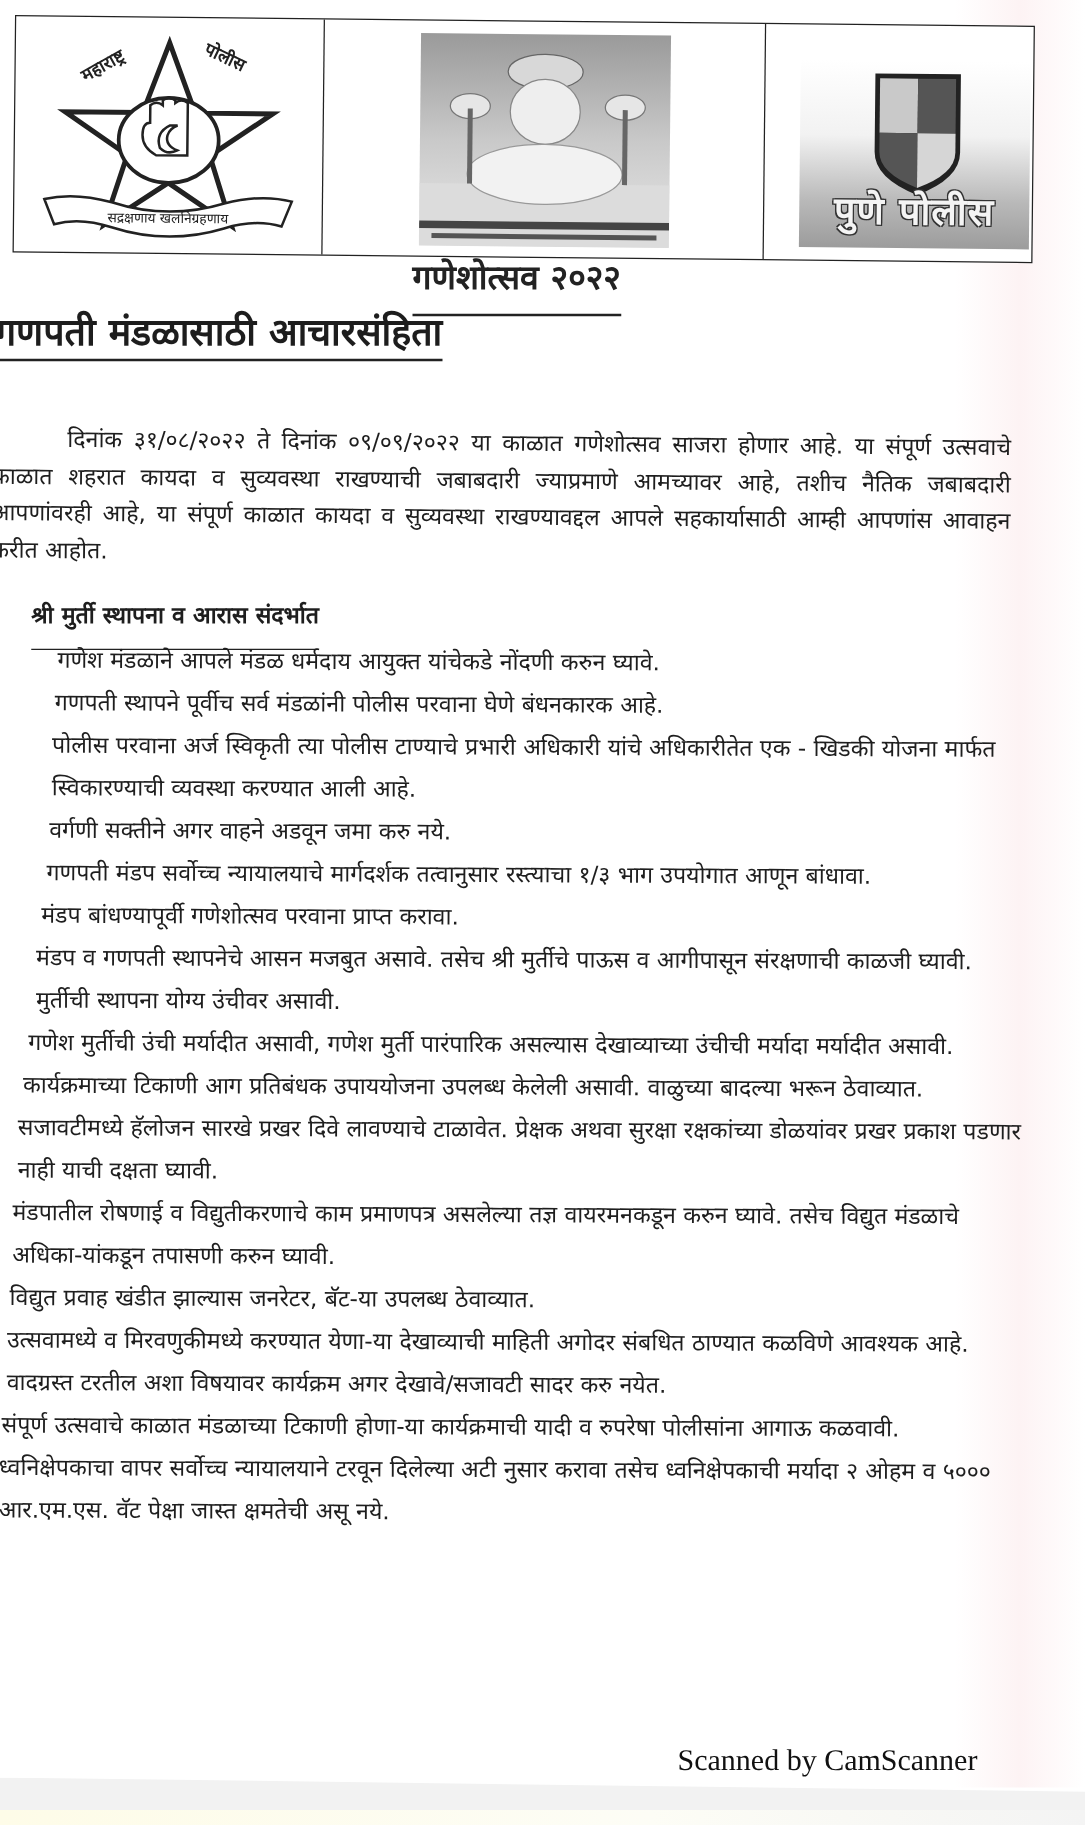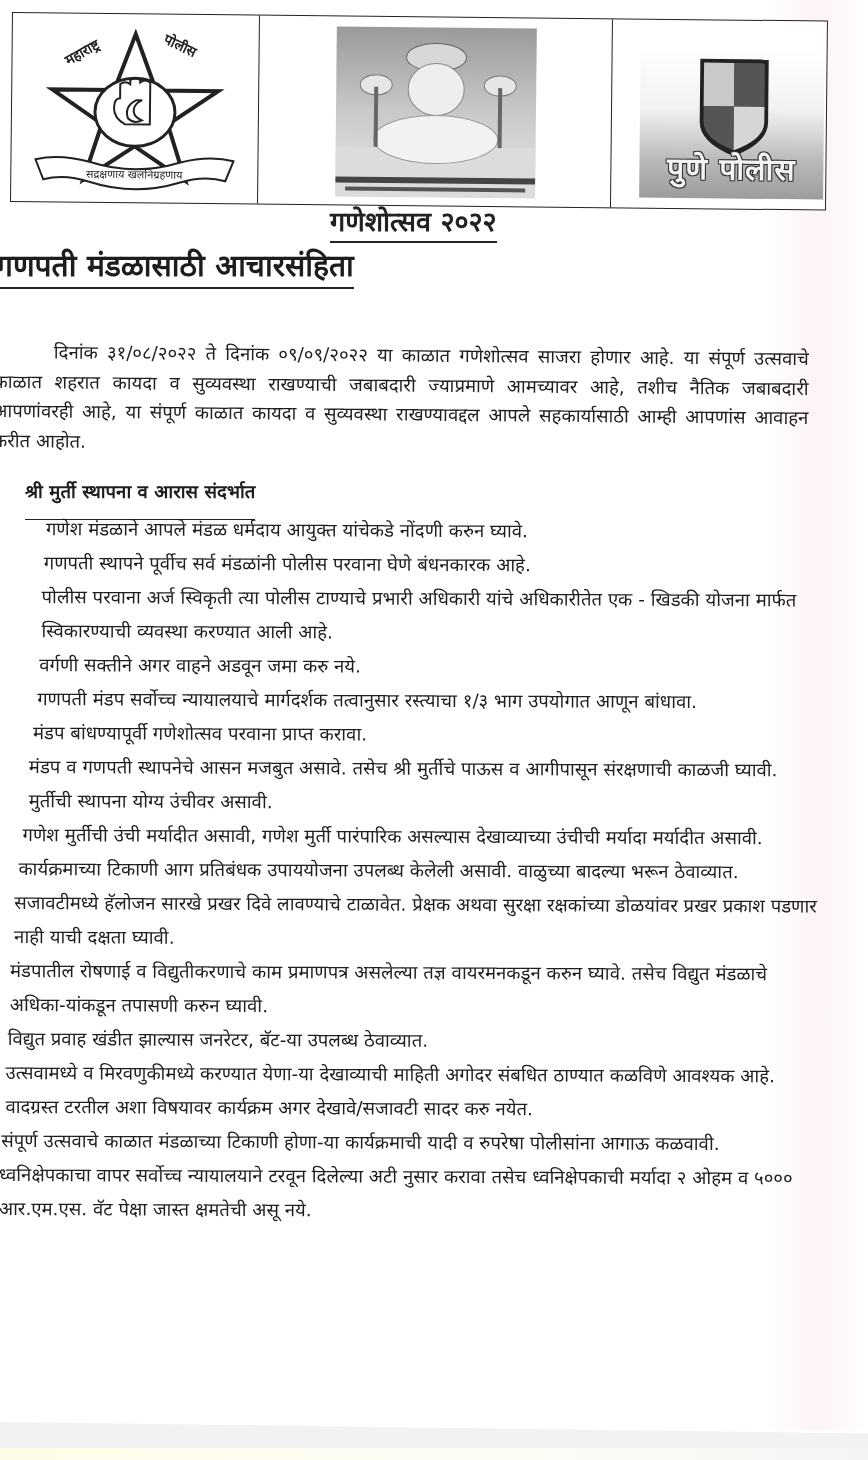--- a/index.html
+++ b/index.html
@@ -35,21 +35,21 @@
   }
   .pune-text {
     position: absolute; left: 0; right: 0; bottom: 10px; text-align: center;
     font-size: 30px; font-weight: bold; color: #f4f4f4;
     text-shadow: 1px 1px 0 #333, -1px -1px 0 #333, 1px -1px 0 #333, -1px 1px 0 #333;
     letter-spacing: 1px;
   }
   .doc-title {
     position: absolute; left: 330px; top: 202px;
     font-size: 27px; font-weight: bold; color: #222;
-    border-bottom: 2px solid #222; padding-bottom: 2px; white-space: nowrap;
+    border-bottom: 2px solid #222; padding-bottom: 12px; white-space: nowrap;
   }
   .doc-subtitle {
     position: absolute; left: -4px; top: 244px;
     font-size: 30px; font-weight: bold; color: #1d1d1d;
     border-bottom: 2px solid #222; padding-bottom: 2px; white-space: nowrap;
   }
   .intro {
     position: absolute; left: -6px; top: 318px; width: 815px;
     font-size: 18.5px; line-height: 29.5px; color: #1e1e1e;
     text-indent: 60px; text-align: justify;
@@ -162,16 +162,17 @@
     <p class="rule rule-8">गणेश मुर्तीची उंची मर्यादीत असावी, गणेश मुर्ती पारंपारिक असल्यास देखाव्याच्या उंचीची मर्यादा मर्यादीत असावी.</p>
     <p class="rule rule-9">कार्यक्रमाच्या टिकाणी आग प्रतिबंधक उपाययोजना उपलब्ध केलेली असावी. वाळुच्या बादल्या भरून ठेवाव्यात.</p>
     <p class="rule rule-10">सजावटीमध्ये हॅलोजन सारखे प्रखर दिवे लावण्याचे टाळावेत. प्रेक्षक अथवा सुरक्षा रक्षकांच्या डोळयांवर प्रखर प्रकाश पडणार नाही याची दक्षता घ्यावी.</p>
     <p class="rule rule-11">मंडपातील रोषणाई व विद्युतीकरणाचे काम प्रमाणपत्र असलेल्या तज्ञ वायरमनकडून करुन घ्यावे. तसेच विद्युत मंडळाचे अधिका-यांकडून तपासणी करुन घ्यावी.</p>
     <p class="rule rule-12">विद्युत प्रवाह खंडीत झाल्यास जनरेटर, बॅट-या उपलब्ध ठेवाव्यात.</p>
     <p class="rule rule-13">उत्सवामध्ये व मिरवणुकीमध्ये करण्यात येणा-या देखाव्याची माहिती अगोदर संबधित ठाण्यात कळविणे आवश्यक आहे. वादग्रस्त टरतील अशा विषयावर कार्यक्रम अगर देखावे/सजावटी सादर करु नयेत.</p>
     <p class="rule rule-14">संपूर्ण उत्सवाचे काळात मंडळाच्या टिकाणी होणा-या कार्यक्रमाची यादी व रुपरेषा पोलीसांना आगाऊ कळवावी.</p>
     <p class="rule rule-15">ध्वनिक्षेपकाचा वापर सर्वोच्च न्यायालयाने टरवून दिलेल्या अटी नुसार करावा तसेच ध्वनिक्षेपकाची मर्यादा २ ओहम व ५००० आर.एम.एस. वॅट पेक्षा जास्त क्षमतेची असू नये.</p>
   </div>
 
+  <div class="scanner">Scanned by CamScanner</div>
 </div>
 
 <div class="bottom-strip"></div>
 <div class="bottom-yellow"></div>
 
 </body></html>

